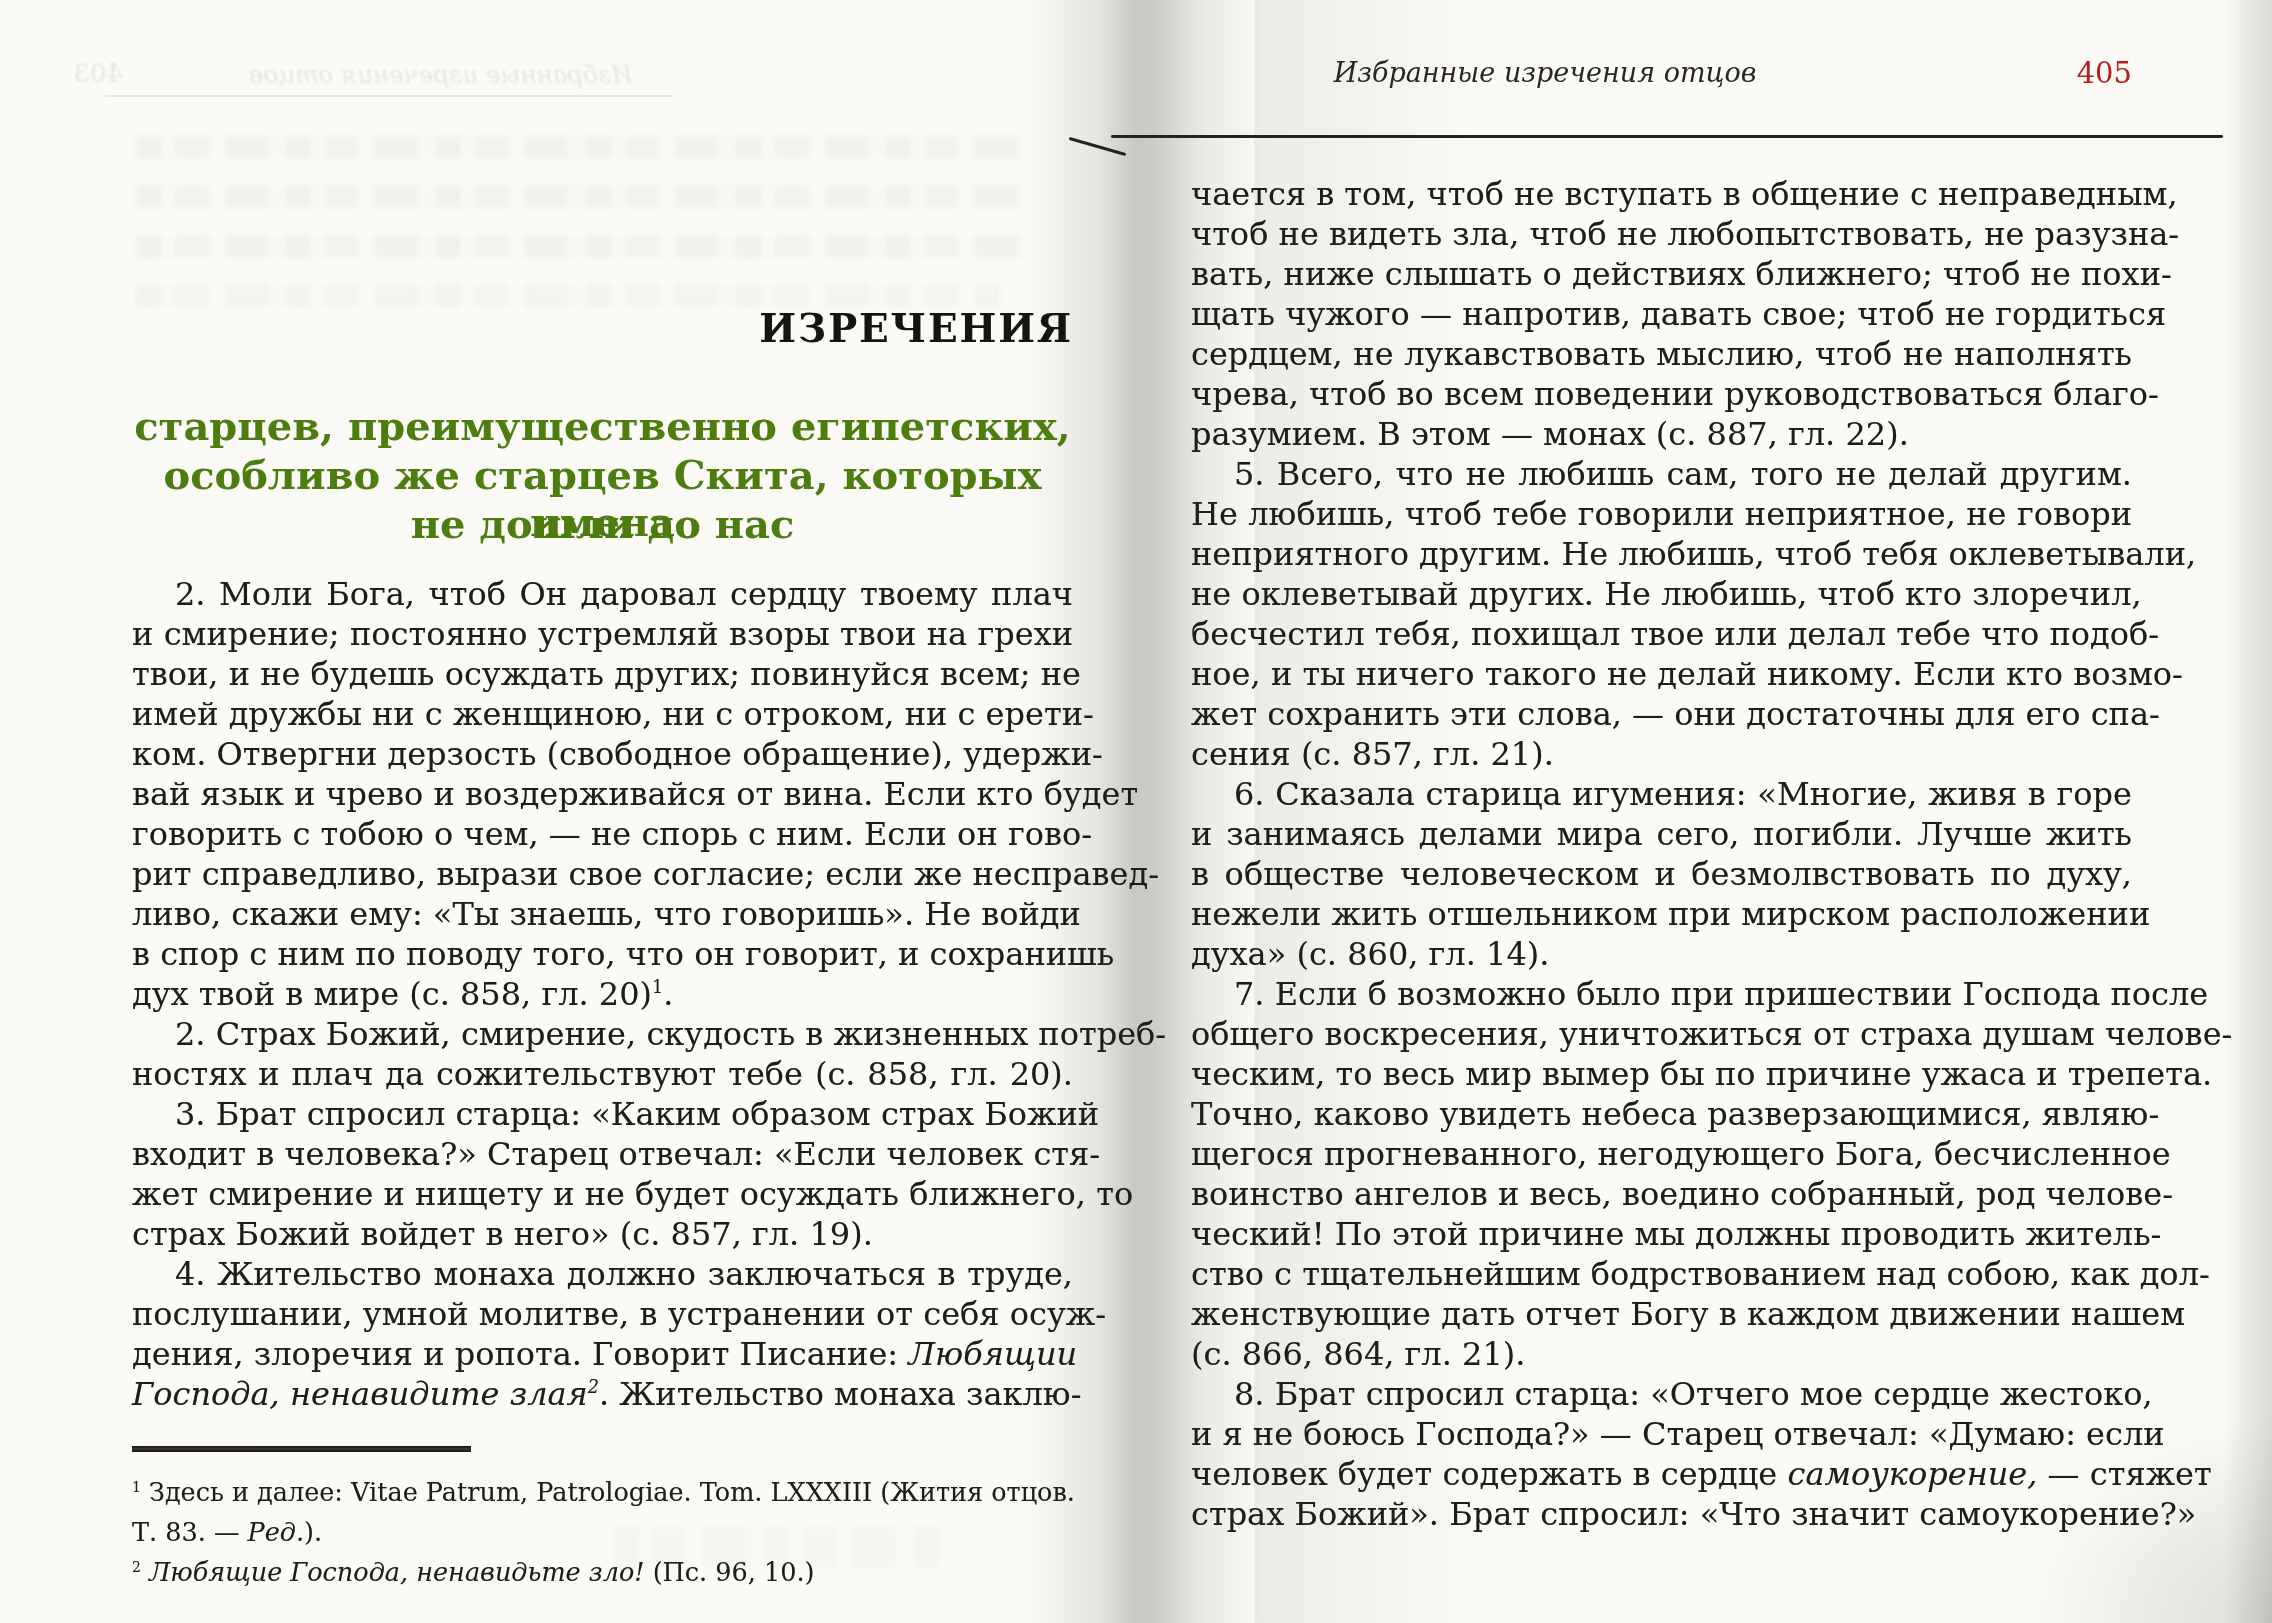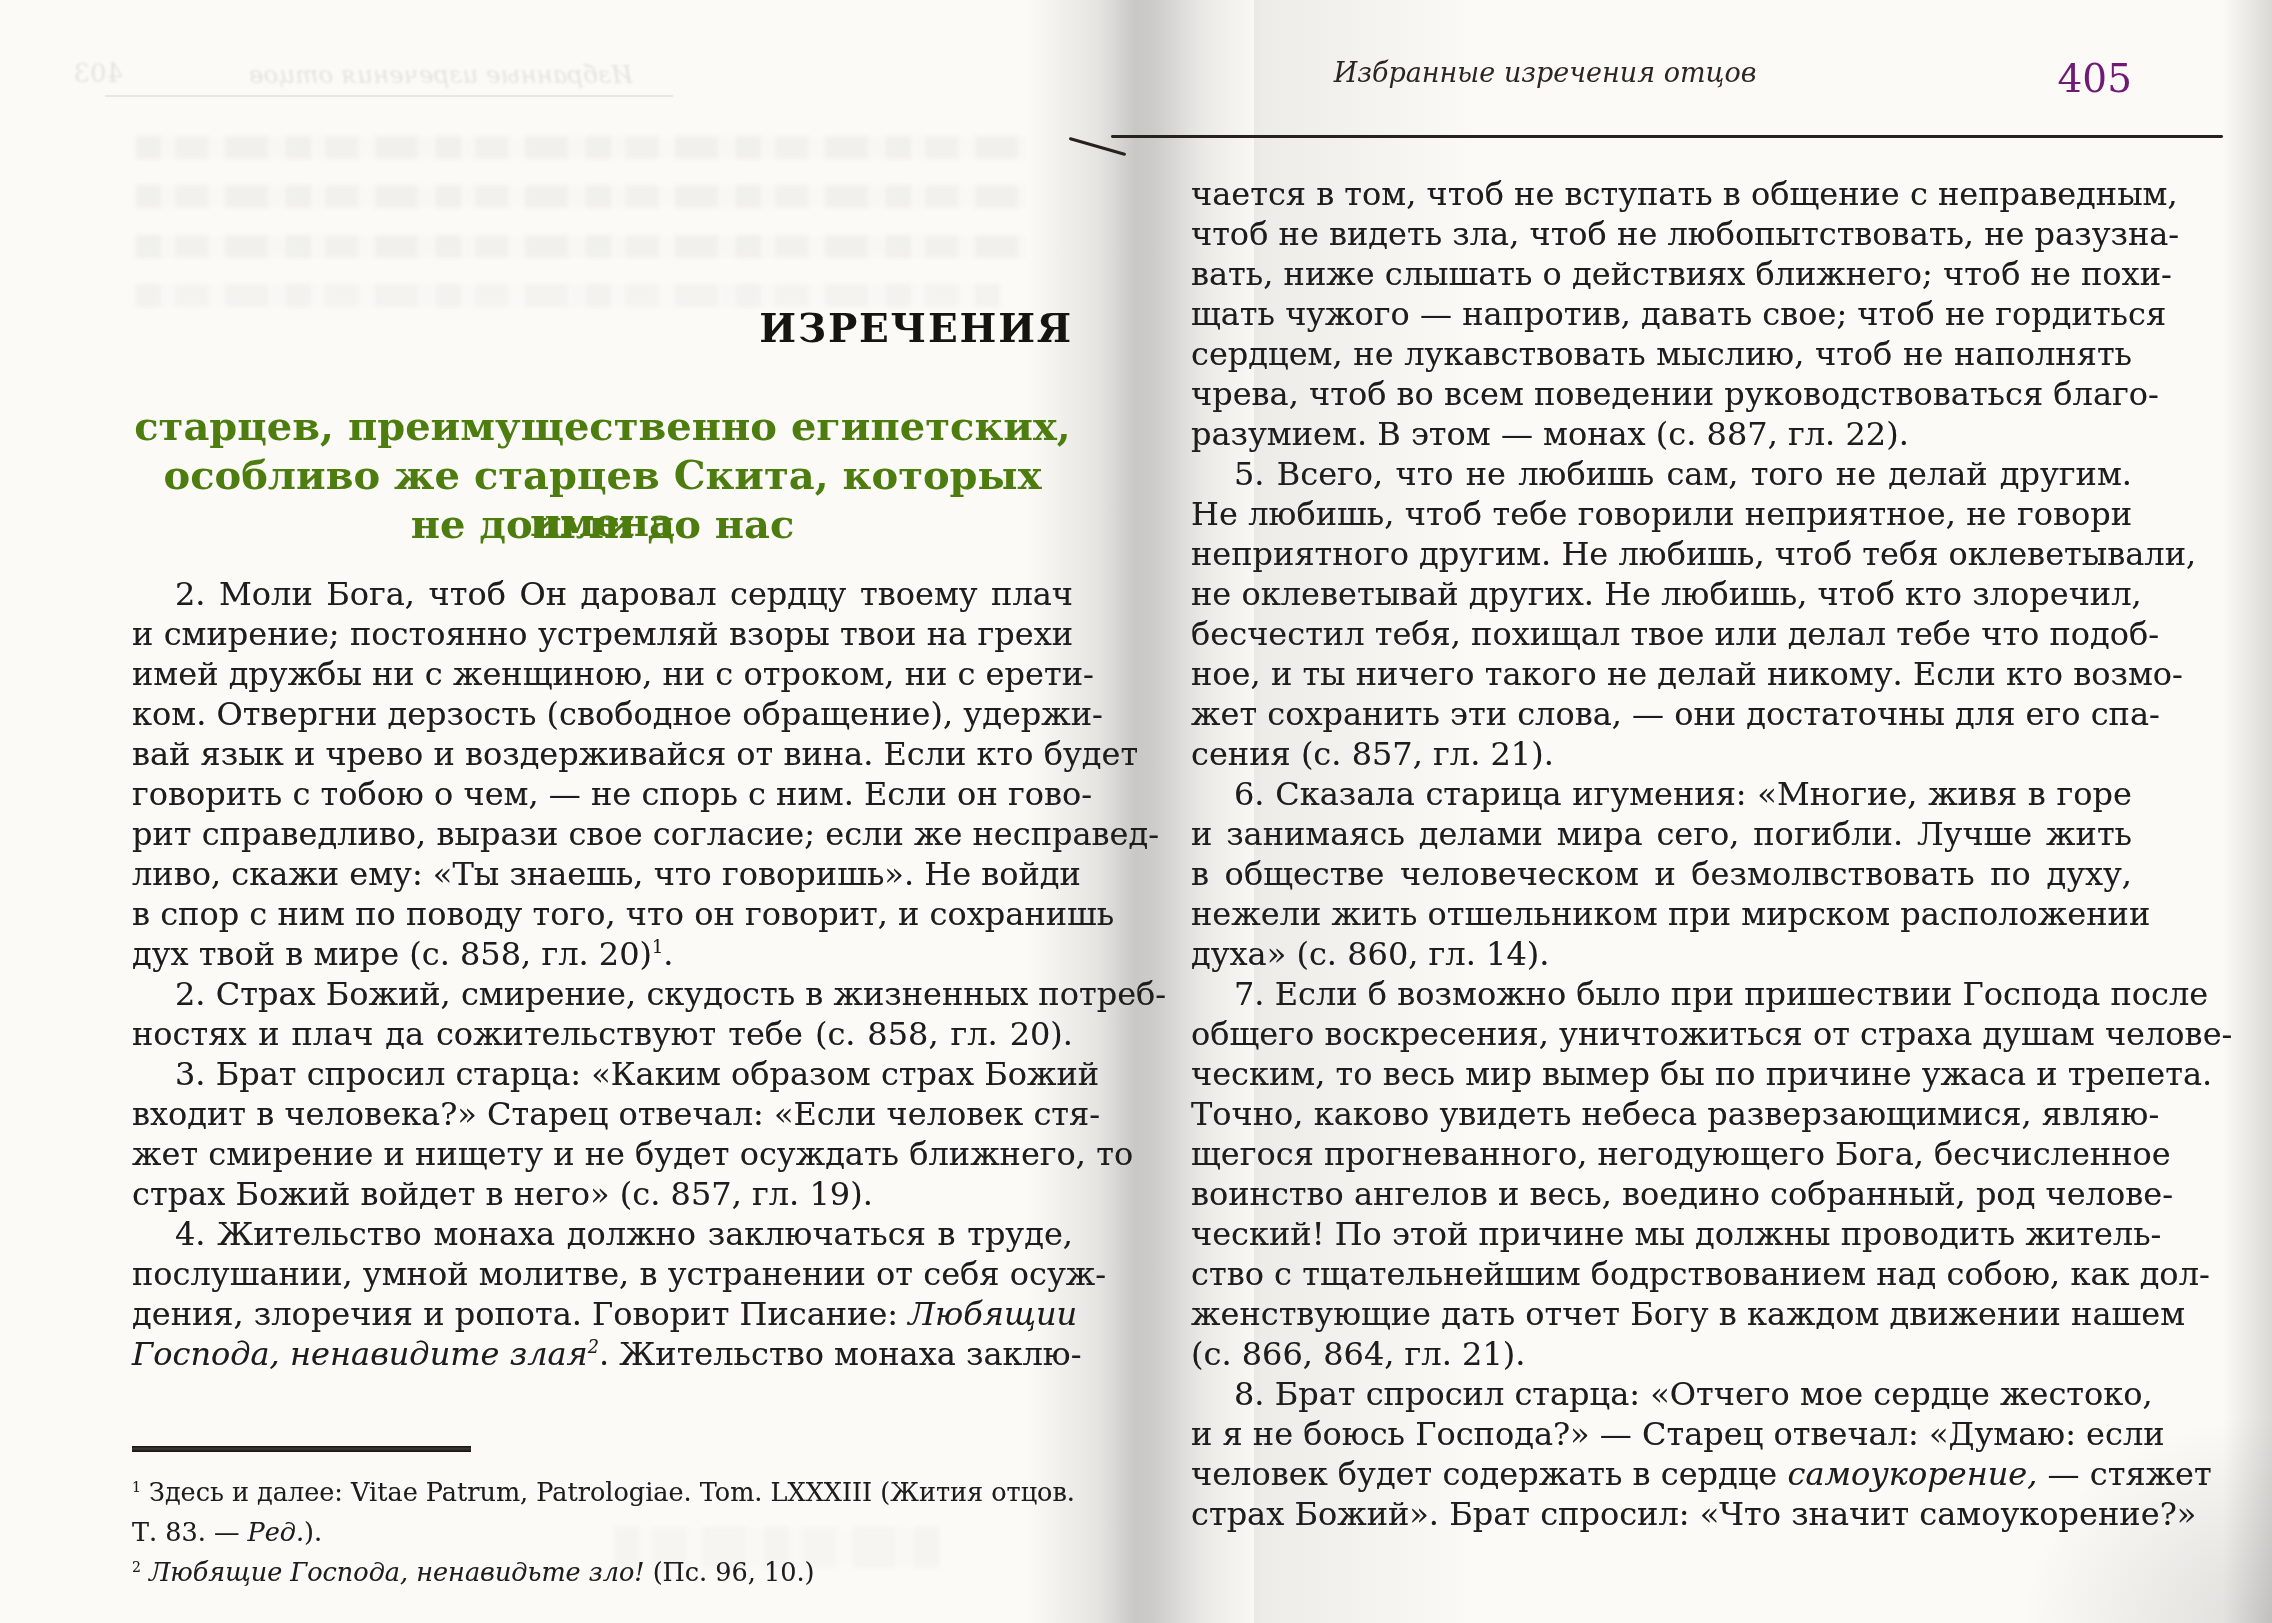--- a/index.html
+++ b/index.html
@@ -57,21 +57,21 @@
   .lp-sub {
     position:absolute; left:132px; width:941px;
     font-size:40px; font-weight:bold; text-align:center; color:#4d7c0f;
   }
   .rp-runhead {
     position:absolute; left:1227px; width:636px; top:57px;
     font-size:27px; font-style:italic; text-align:center; color:#2a2722;
   }
   .rp-pageno {
     position:absolute; left:1991px; width:141px; top:56px;
-    font-size:39px; text-align:right; color:#701a75;
+    font-size:29px; text-align:right; color:#b91c1c;
   }
   .rp-rule { position:absolute; left:1111px; top:135px; width:1112px; height:3.2px; background:#26231f; border-radius:1.4px; }
   .rp-rule-tail { position:absolute; left:1068px; top:145px; width:59px; height:2.7px; background:#26231f; border-radius:1.4px; transform:rotate(16deg); }
 
   .body-block { position:absolute; }
   .line {
     height:40px; line-height:40px; font-size:32px;
     text-align:justify; text-align-last:justify;
     white-space:nowrap; overflow:visible;
     text-shadow:0 0 0.5px rgba(30,28,25,0.35);
@@ -106,20 +106,21 @@
 
   <div class="lp-title">ИЗРЕЧЕНИЯ</div>
   <div class="lp-sub" style="top:402px;">старцев, преимущественно египетских,</div>
   <div class="lp-sub" style="top:451px;">особливо же старцев Скита, которых имена</div>
   <div class="lp-sub" style="top:500px;">не дошли до нас</div>
 
   <div id="left-body" class="lp-col body-block" style="top:574px;">
       <div>
         <div class="line ind"><span>2. Моли Бога, чтоб Он даровал сердцу твоему плач</span></div>
         <div class="line"><span>и смирение; постоянно устремляй взоры твои на грехи</span></div>
+        <div class="line"><span>твои, и не будешь осуждать других; повинуйся всем; не</span></div>
         <div class="line"><span>имей дружбы ни с женщиною, ни с отроком, ни с ерети-</span></div>
         <div class="line"><span>ком. Отвергни дерзость (свободное обращение), удержи-</span></div>
         <div class="line"><span>вай язык и чрево и воздерживайся от вина. Если кто будет</span></div>
         <div class="line"><span>говорить с тобою о чем, — не спорь с ним. Если он гово-</span></div>
         <div class="line"><span>рит справедливо, вырази свое согласие; если же несправед-</span></div>
         <div class="line"><span>ливо, скажи ему: «Ты знаешь, что говоришь». Не войди</span></div>
         <div class="line"><span>в спор с ним по поводу того, что он говорит, и сохранишь</span></div>
         <div class="line nj"><span>дух твой в мире (с. 858, гл. 20)</span><sup><span>1</span></sup><span>.</span></div>
       </div>
       <div>

